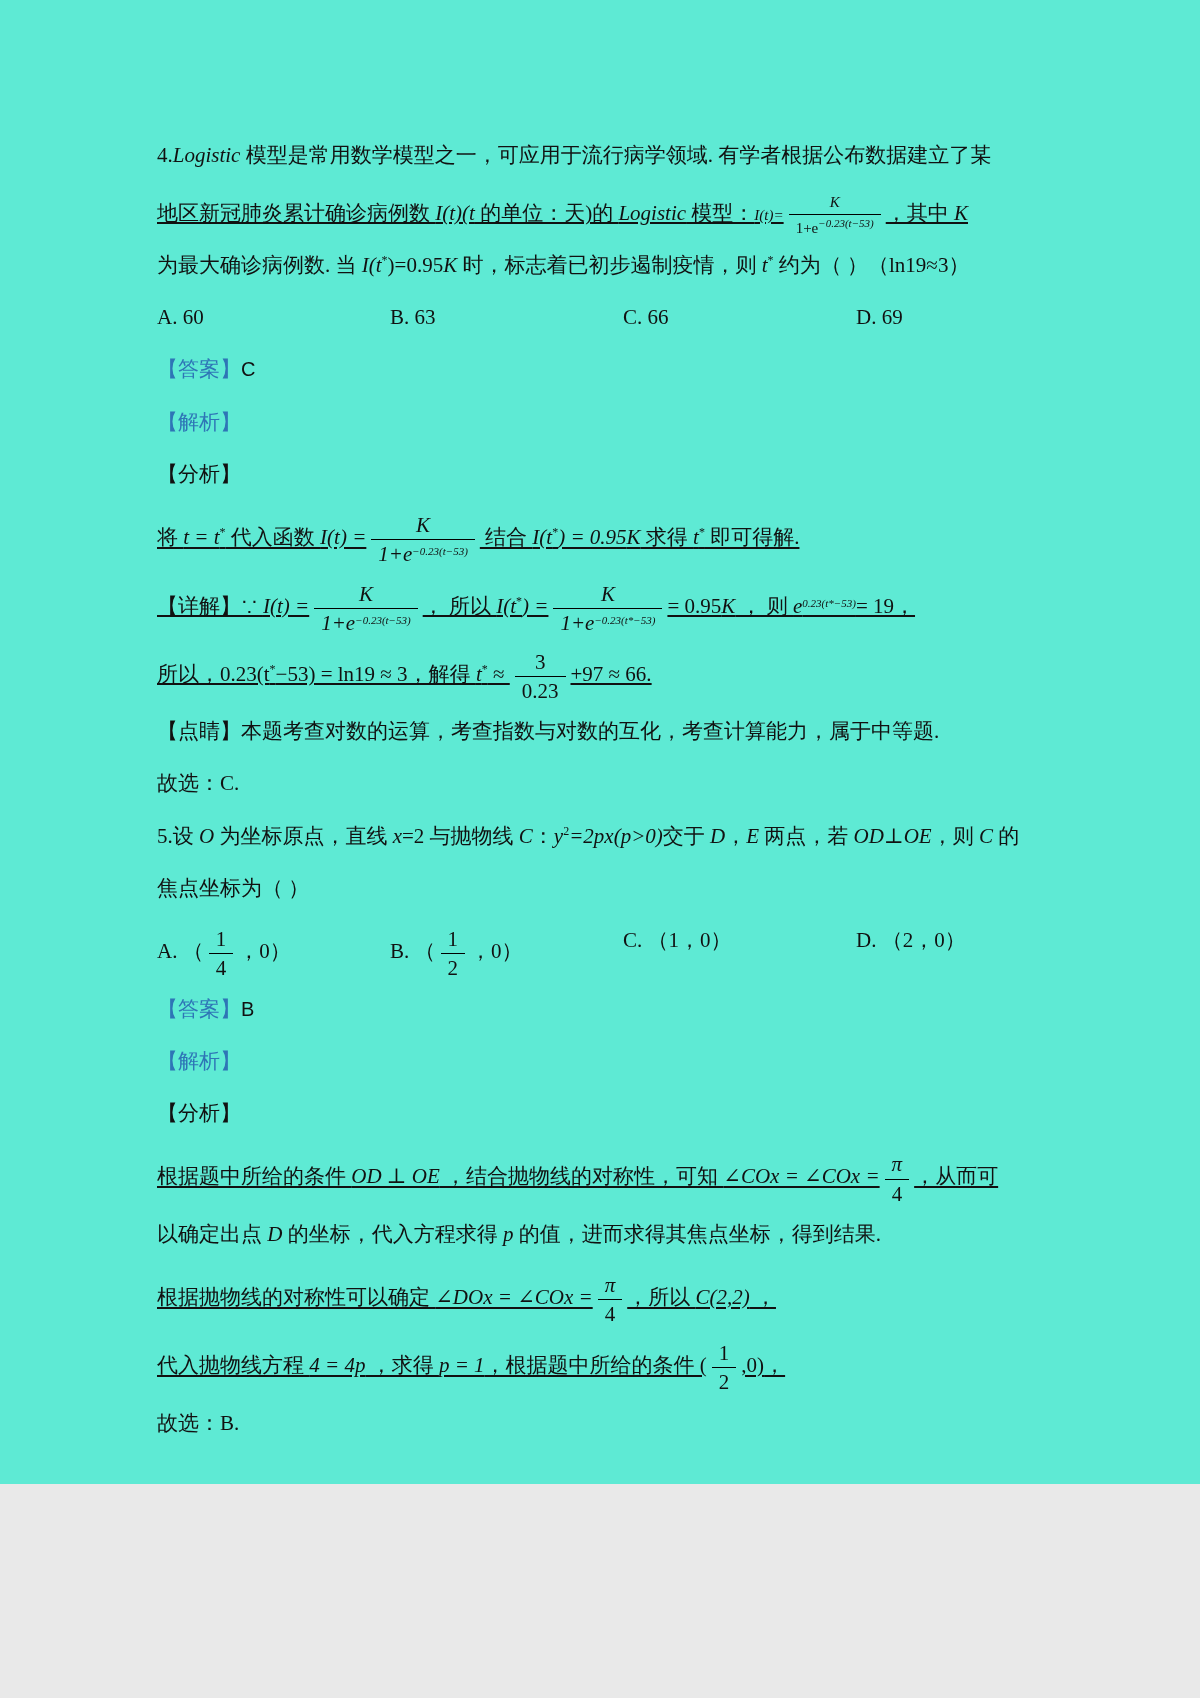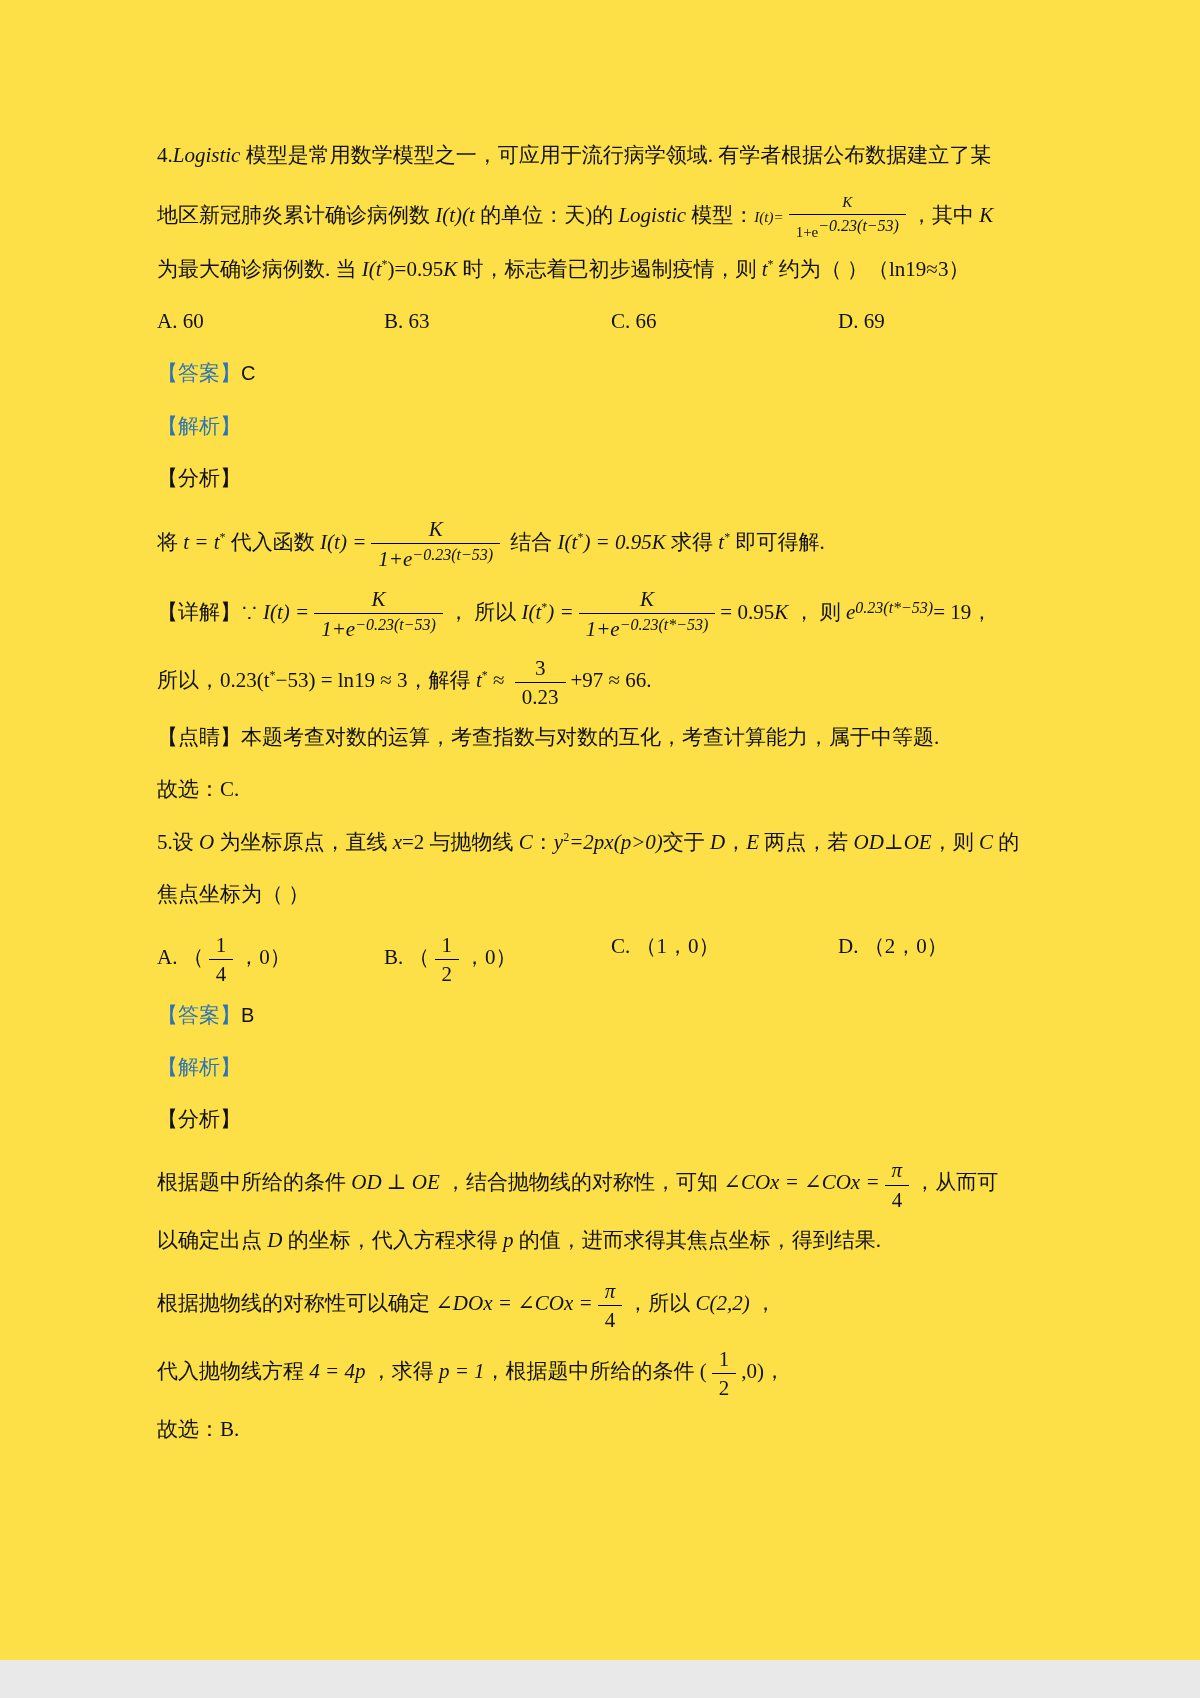--- a/index.html
+++ b/index.html
@@ -1,32 +1,32 @@
 <!DOCTYPE html>
 <html><head>
 <meta charset="utf-8">
 <style>
   html,body{margin:0;padding:0;background:#e9e9e9;}
   .page{
-    width:1200px;height:1660px;margin:0 auto;background:#fde047;
+    width:1200px;height:1484px;margin:0 auto;background:#5eead4;
     box-sizing:border-box;padding:142px 112px 0 157px;
     font-family:"Liberation Serif","DejaVu Serif",serif;
     font-size:21px;color:#111;line-height:1.3;
   }
   .ln{margin:0 0 25px 0;white-space:nowrap;}
-  .ln.tall{margin-bottom:15px;margin-top:2px;}
+  .ln.tall{margin-bottom:15px;margin-top:2px;text-decoration:underline;}
   .it{font-style:italic;}
   .blue{color:#2E75B6;}
   .ansletter{font-family:"Liberation Sans","DejaVu Sans",sans-serif;font-size:20px;font-weight:500;}
   .st{font-size:12px;vertical-align:8px;}
-  .fexp{font-size:16px;vertical-align:6px;font-style:italic;}
+  .fexp{font-size:11px;vertical-align:6px;font-style:italic;}
   .frac{display:inline-block;text-align:center;vertical-align:middle;margin:0 5px;line-height:1.15;}
   .frac .num{display:block;padding:0 7px 2px 7px;border-bottom:1.4px solid #000;}
   .frac .den{display:block;padding:2px 7px 0 7px;}
-  .opts{display:flex;margin:0 0 25px 0;}
+  .opts{display:flex;margin:0 0 25px 0;gap:6px;}
   .opts .opt{width:227px;white-space:nowrap;}
   .opts.tall{margin-bottom:15px;}
   .sm{font-size:15px;}
 </style>
 </head>
 <body>
 
 <div class="page">
 
   <div class="ln"><span>4.</span><span class="it">Logistic</span><span> 模型是常用数学模型之一，可应用于流行病学领域. 有学者根据公布数据建立了某</span></div>

